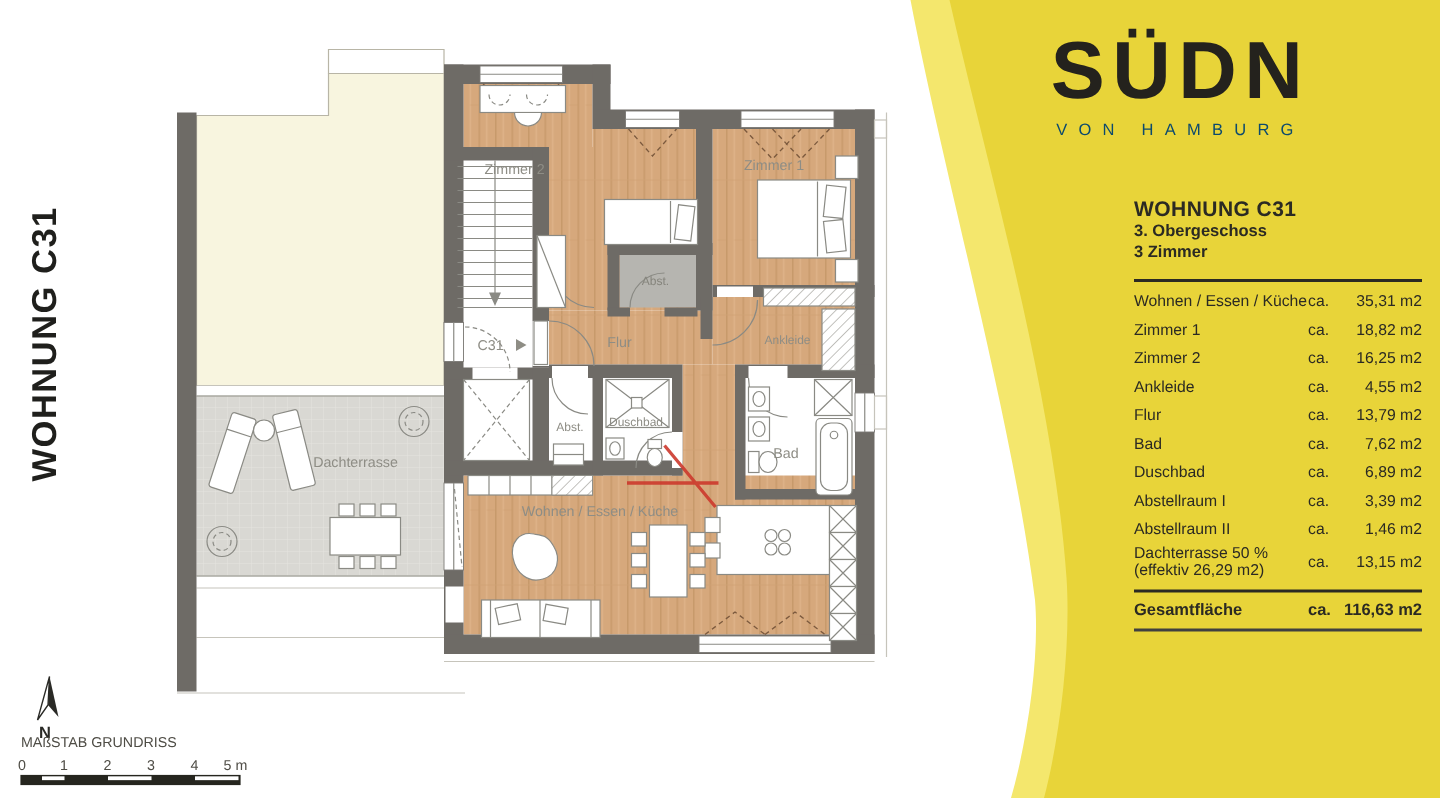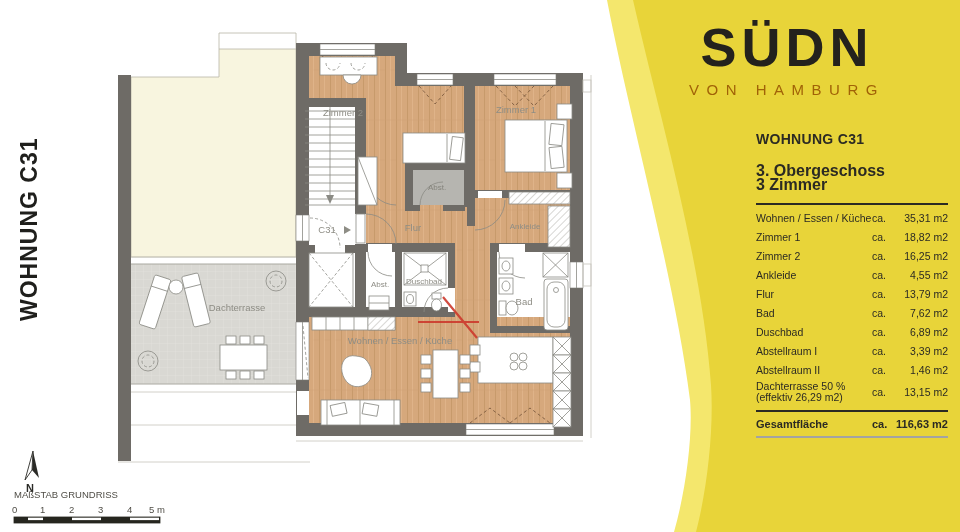--- a/index.html
+++ b/index.html
@@ -11,32 +11,32 @@
           transform-origin:0 0;font-size:23px;font-weight:bold;letter-spacing:1px;
           color:#1f1f1c;white-space:nowrap;}
 
   .plan-svg{position:absolute;left:0;top:0;}
 
   
   .panel{position:absolute;left:560px;top:0;width:400px;height:532px;}
   .panel-svg{position:absolute;left:0;top:0;}
   .logo{position:absolute;left:82px;top:20px;width:290px;text-align:center;color:#24221d;}
   .logo-name{font-size:54px;font-weight:bold;letter-spacing:5px;line-height:1;}
-  .logo-sub{font-size:15px;letter-spacing:7.5px;margin-top:7px;color:#a16207;}
+  .logo-sub{font-size:11px;letter-spacing:7.5px;margin-top:7px;color:#0c4a6e;}
   .content{position:absolute;left:196px;top:131px;width:192px;color:#2b2a23;}
   .heading{font-size:14px;font-weight:bold;letter-spacing:.3px;}
-  .floorinfo{margin-top:17px;font-size:16px;font-weight:bold;line-height:14px;}
+  .floorinfo{font-size:11px;font-weight:bold;line-height:14px;}
   .tbl{margin-top:11px;border-top:2px solid #2b2a23;padding-top:3px;}
   .row{display:flex;align-items:center;font-size:10.5px;min-height:19px;}
   .row .lbl{flex:1;}
   .row .ca{width:24px;}
   .row .val{width:52px;text-align:right;}
   .row.two{min-height:26px;}
   .row.two .lbl{line-height:11.5px;}
-  .total{margin-top:5px;border-top:2px solid #2b2a23;border-bottom:2px solid #a3a3a3;
+  .total{margin-top:5px;border-top:2px solid #2b2a23;border-bottom:2px solid #404040;
          font-weight:bold;font-size:11px;padding:6px 0;display:flex;align-items:center;}
   .total .lbl{flex:1;}
   .total .ca{width:24px;}
   .total .val{width:52px;text-align:right;}
   .website{position:absolute;right:14px;top:506px;font-size:13.5px;font-weight:bold;
            letter-spacing:.5px;color:#575044;}
 
   
   .wall{fill:#6e6b66;}
   .fw{fill:#ffffff;stroke:#8a8a84;stroke-width:.8;}

